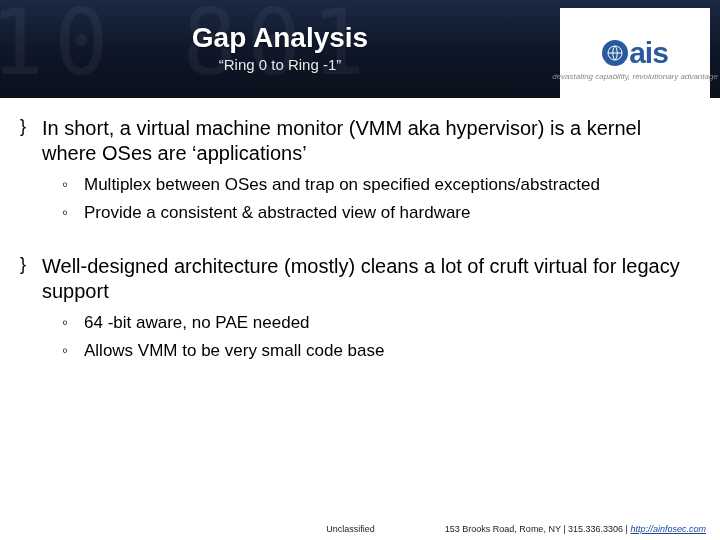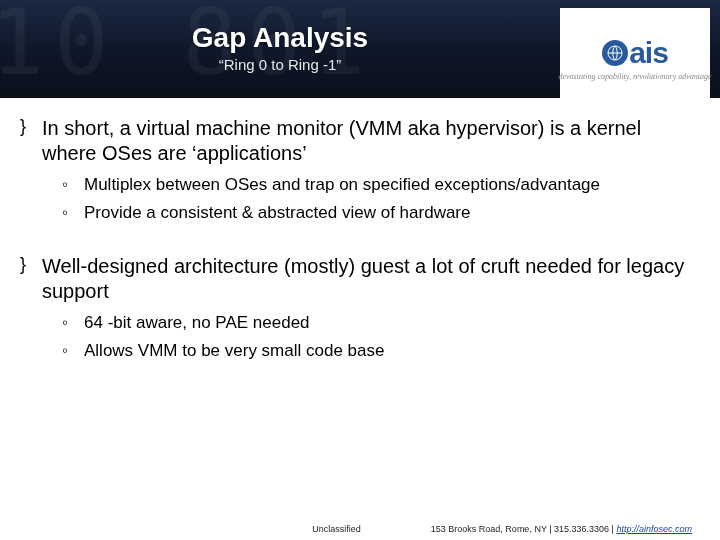--- a/index.html
+++ b/index.html
@@ -67,21 +67,20 @@
     font-size: 30px; font-weight: bold;
     color: #2a5a9e;
     letter-spacing: -1px;
   }
   .logo-tag {
     font-size: 8px;
     color: #888;
     font-style: italic;
     margin-top: 2px;
     white-space: nowrap;
-    font-family: Liberation Serif, serif;
   }
   .content {
     padding: 18px 22px 0 42px;
     color: #000;
   }
   .top-bullet {
     position: relative;
     margin-bottom: 10px;
   }
   .brace {
@@ -112,21 +111,21 @@
     left: 0; top: 0;
     font-size: 17px;
   }
   .footer {
     position: absolute;
     bottom: 6px; left: 0; right: 0;
     display: flex;
     justify-content: flex-end;
     align-items: baseline;
     gap: 40px;
-    padding: 0 28px;
+    padding: 0 14px;
     font-size: 9px;
     color: #222;
   }
   .footer .classif { margin-right: 30px; }
   .footer a { color: #1a4aa0; text-decoration: underline; font-style: italic; }
 </style>
 </head>
 <body>
 
 <div class="header">
@@ -146,28 +145,28 @@
     <div class="logo-tag">devastating capability, revolutionary advantage</div>
   </div>
 </div>
 
 <div class="content">
 
   <div class="top-bullet">
     <span class="brace">}</span>
     <div class="heading">In short, a virtual machine monitor (VMM aka hypervisor) is a kernel where OSes are ‘applications’</div>
     <ul class="sublist">
-      <li>Multiplex between OSes and trap on specified exceptions/advantage</li>
+      <li>Multiplex between OSes and trap on specified exceptions/abstracted</li>
       <li>Provide a consistent &amp; abstracted view of hardware</li>
     </ul>
   </div>
 
   <div class="top-bullet">
     <span class="brace">}</span>
-    <div class="heading">Well-designed architecture (mostly) guest a lot of cruft needed for legacy support</div>
+    <div class="heading">Well-designed architecture (mostly) cleans a lot of cruft virtual for legacy support</div>
     <ul class="sublist">
       <li>64 -bit aware, no PAE needed</li>
       <li>Allows VMM to be very small code base</li>
     </ul>
   </div>
 
 </div>
 
 <div class="footer">
   <span class="classif">Unclassified</span>

